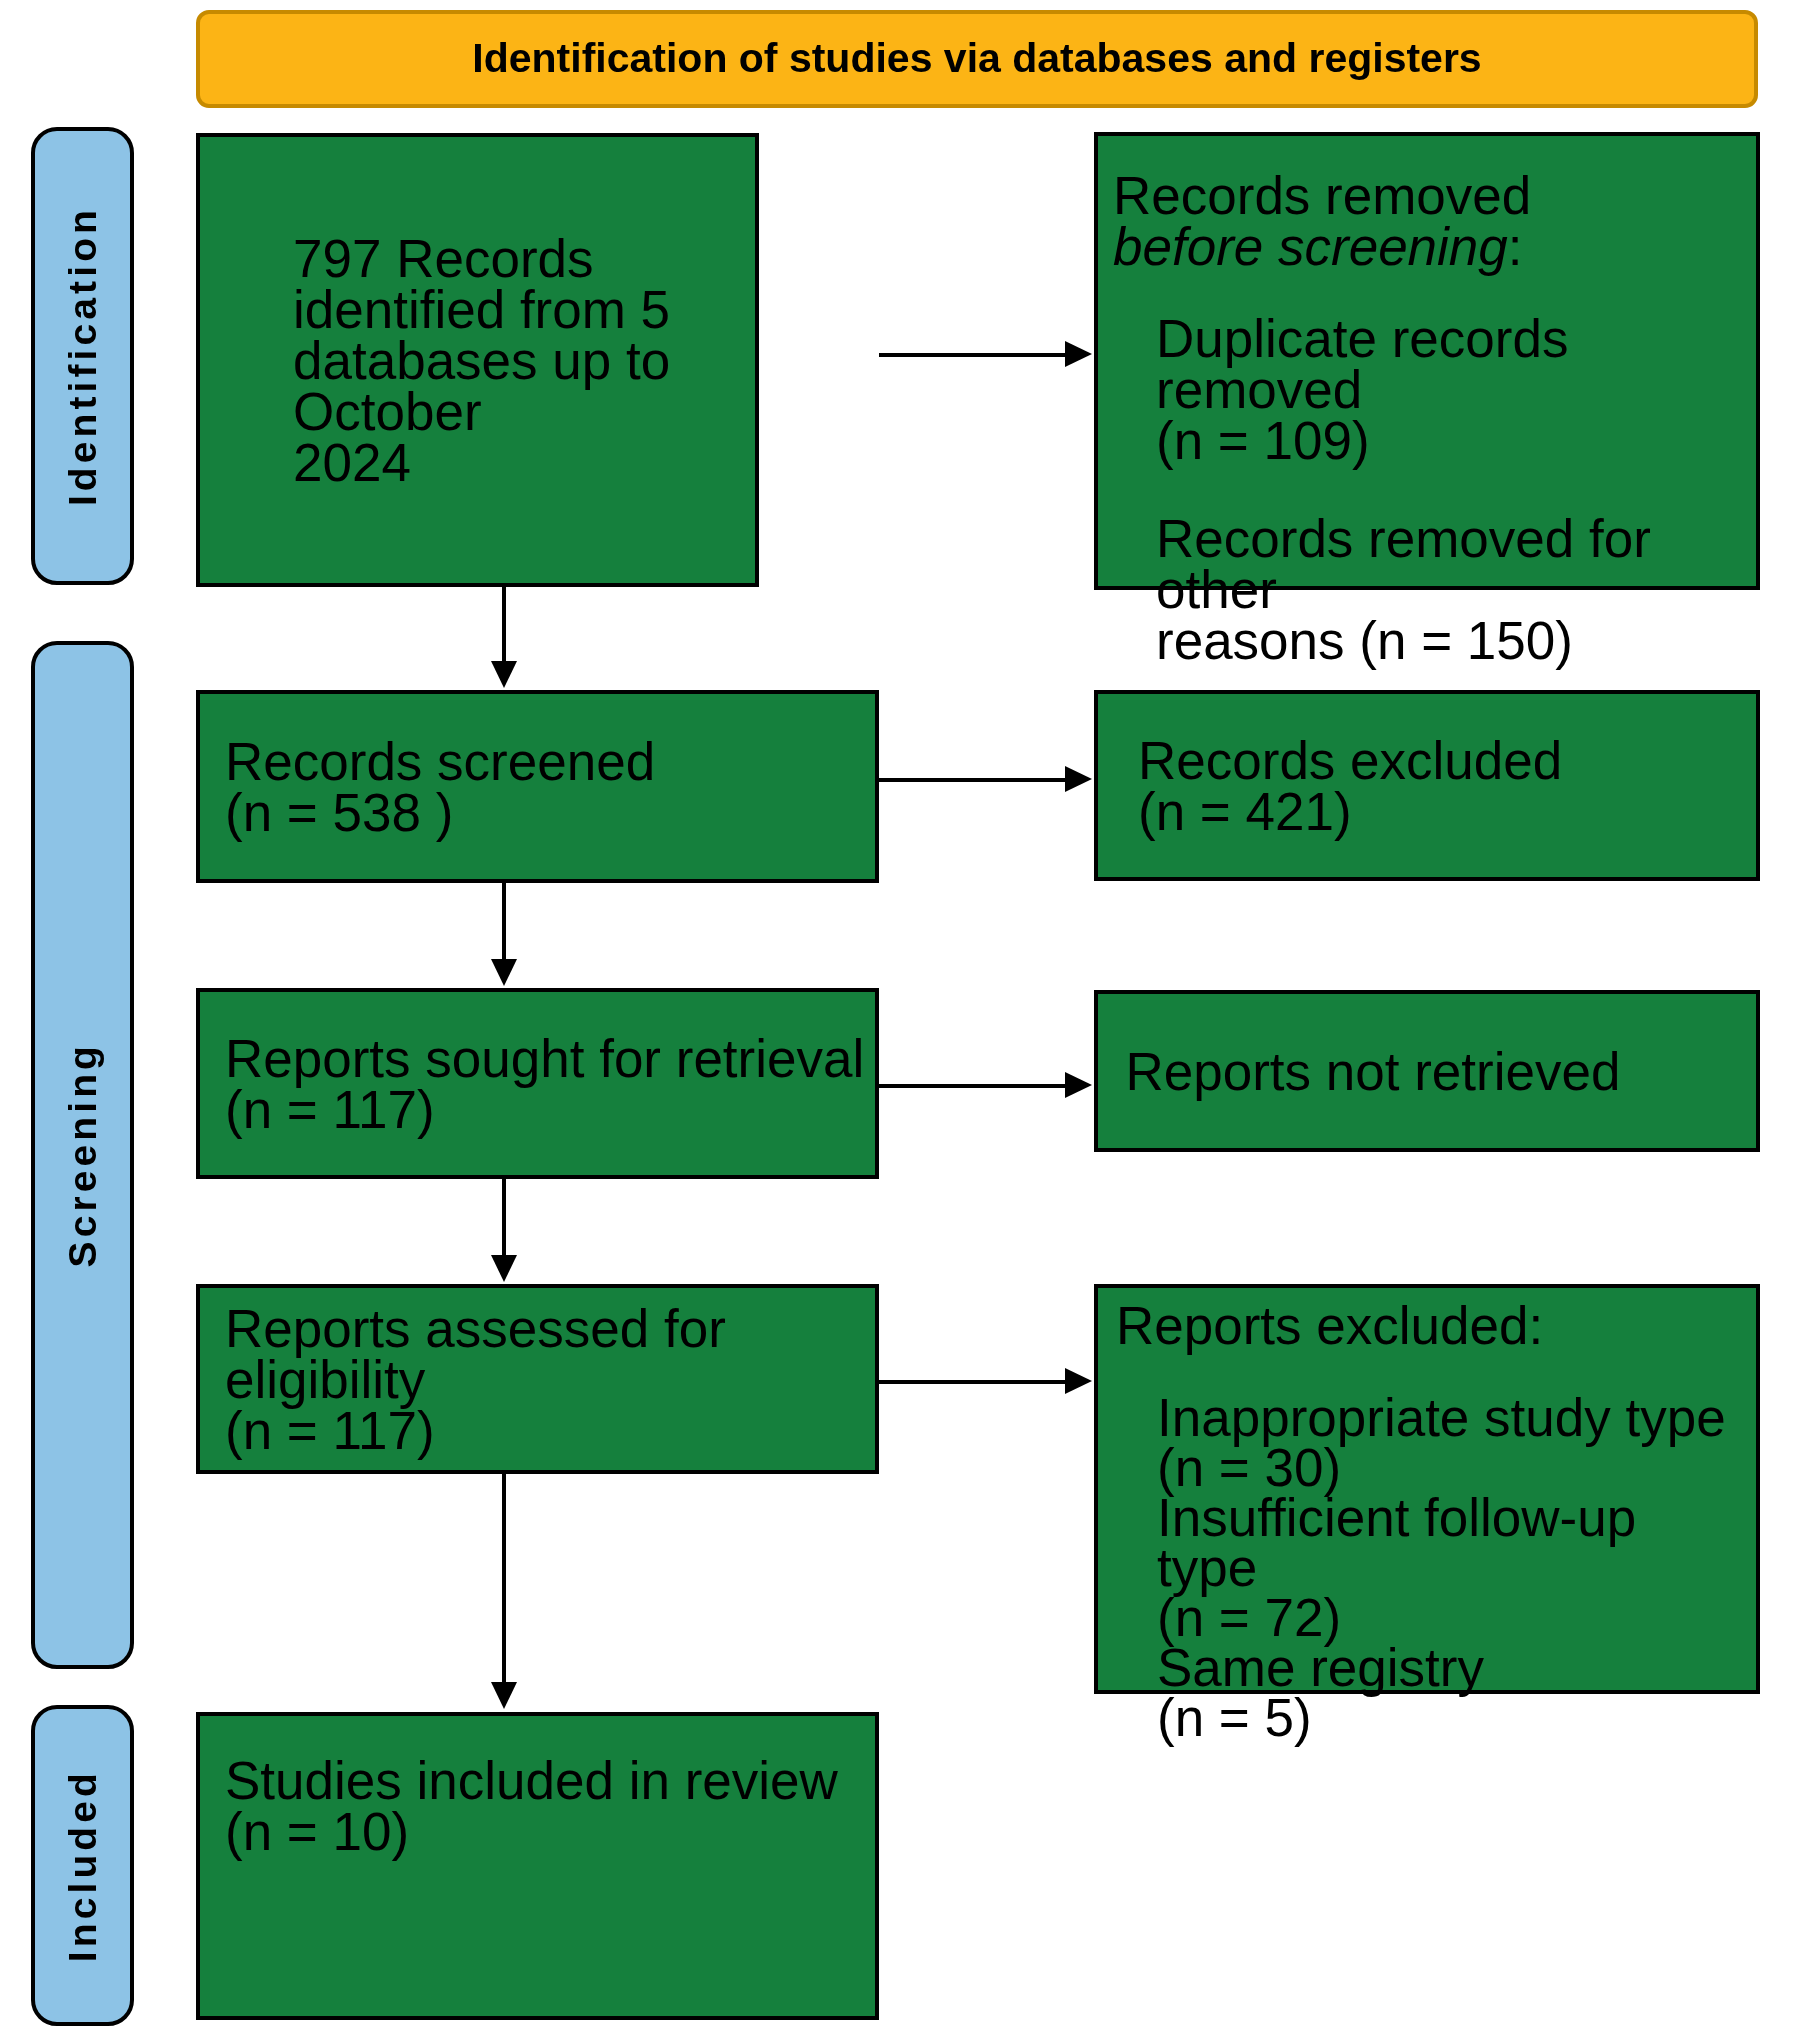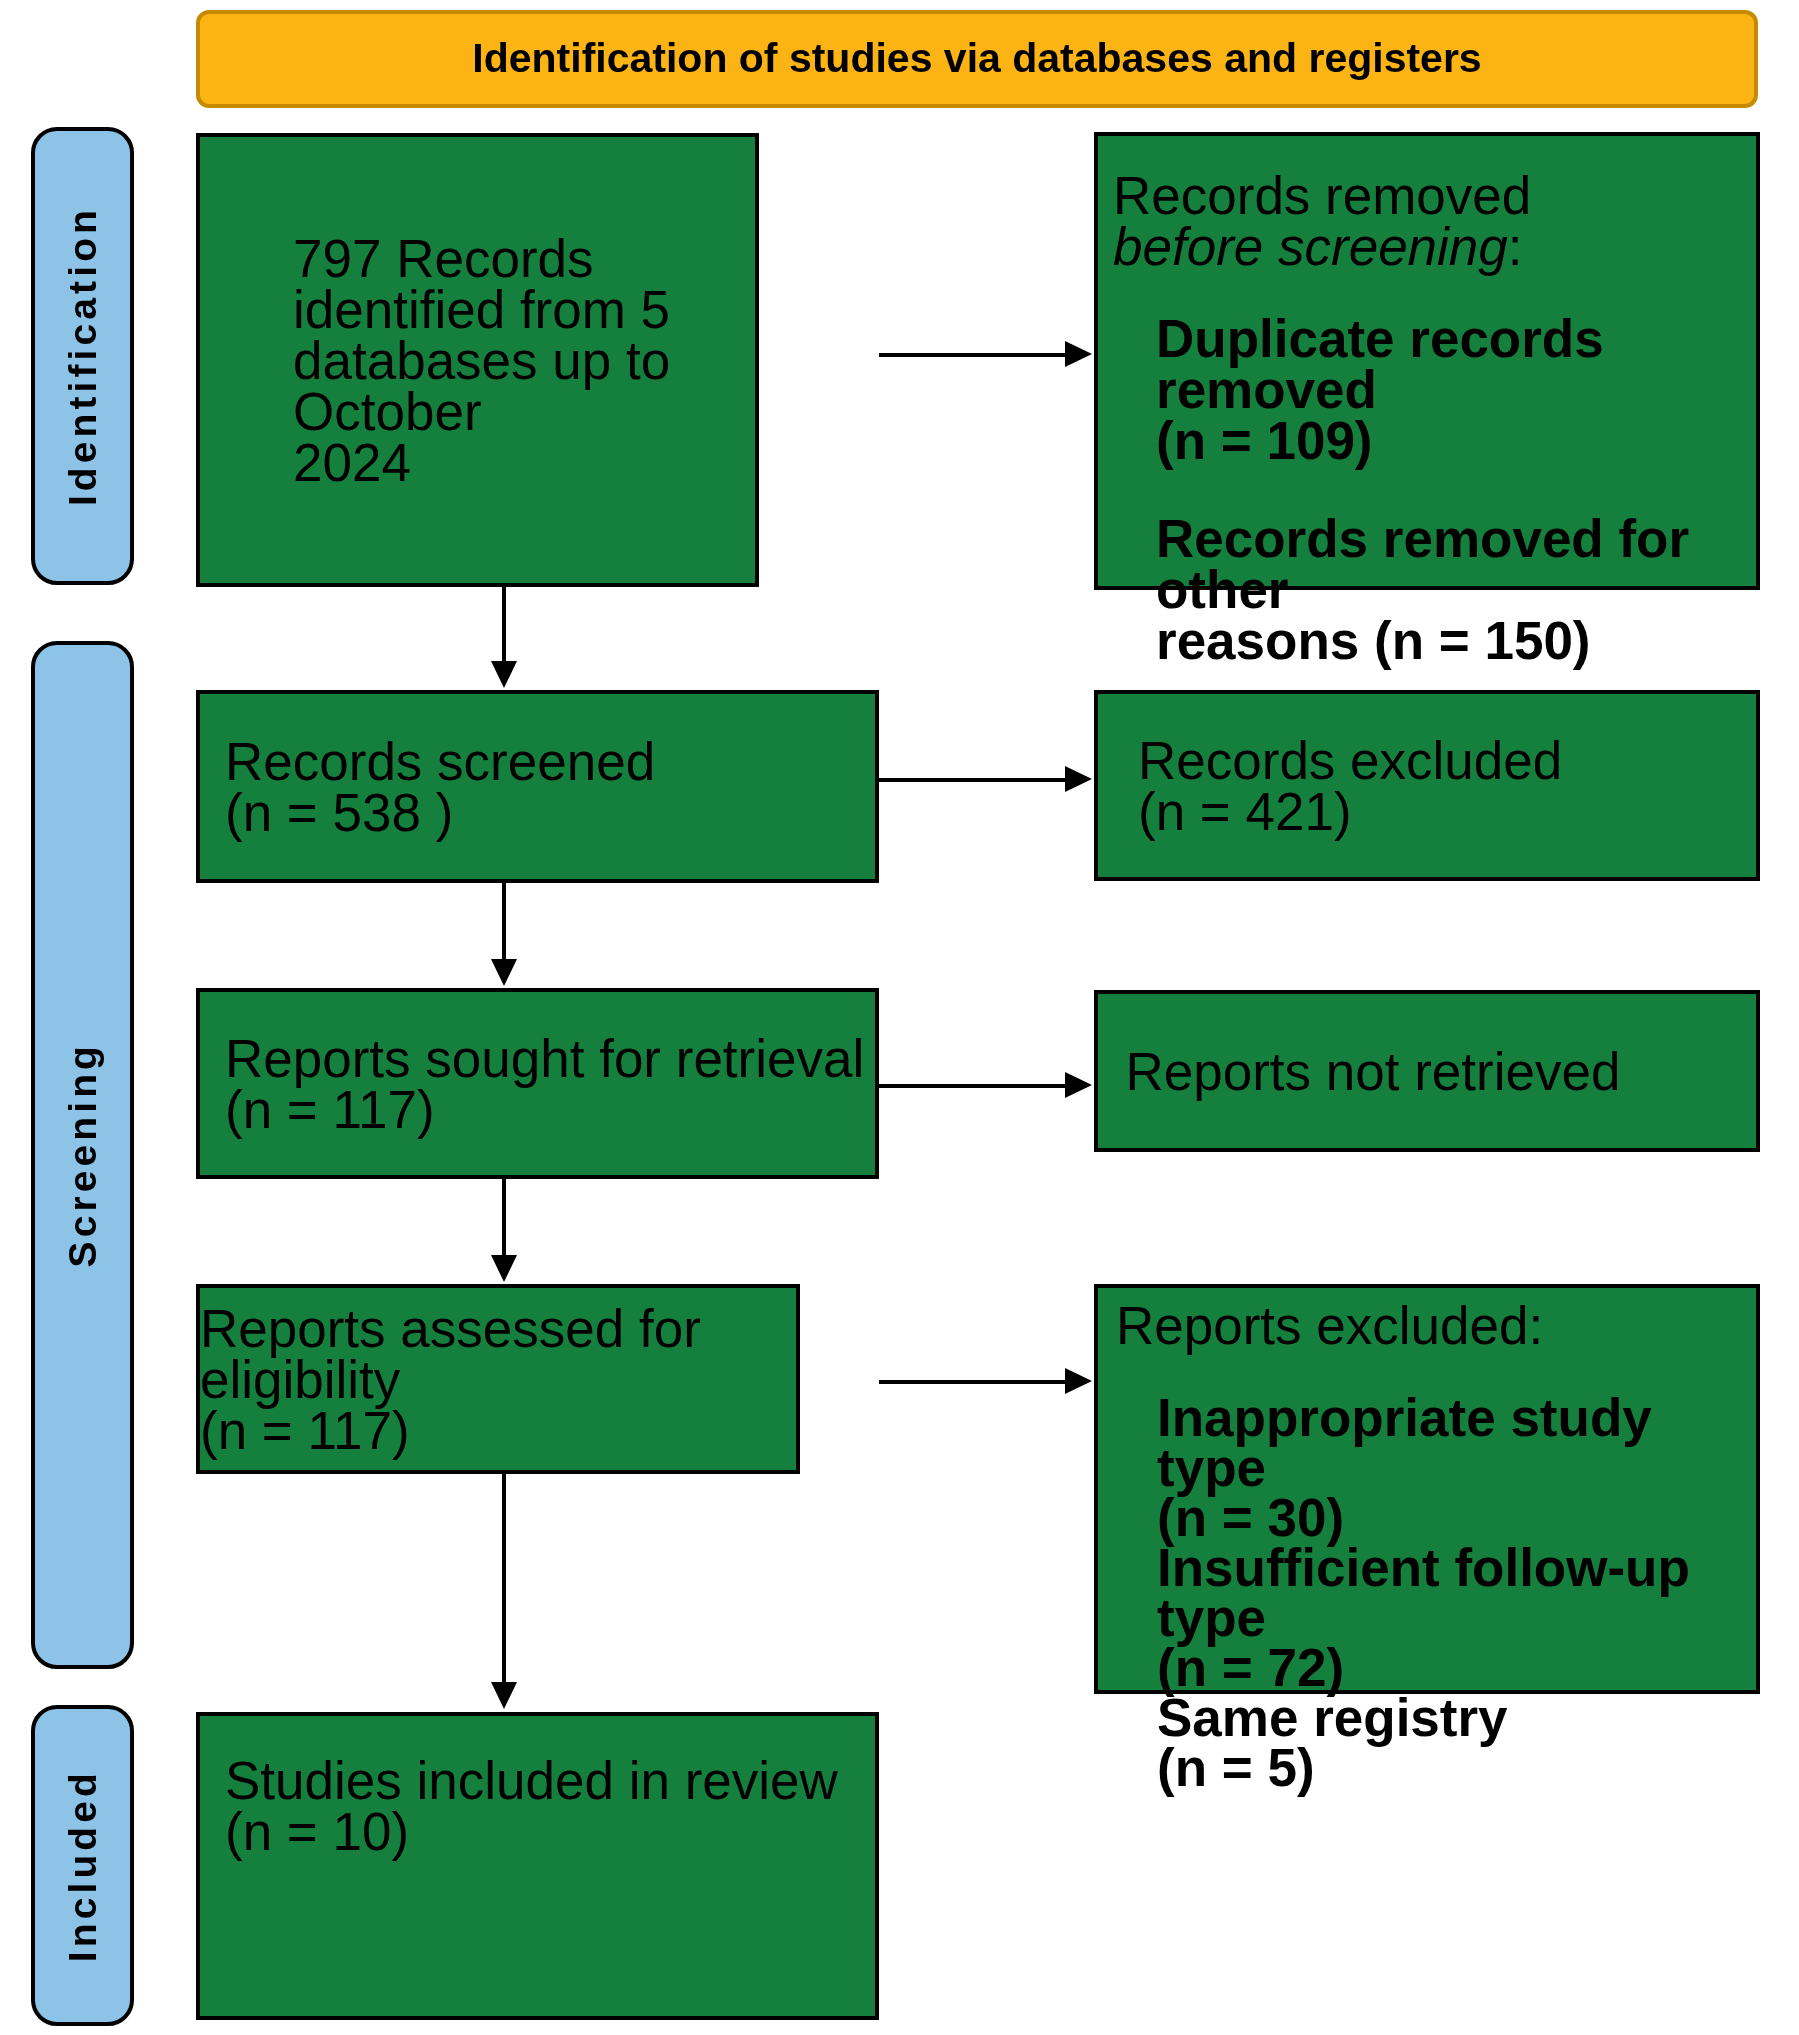--- a/index.html
+++ b/index.html
@@ -31,29 +31,29 @@
   .box{
     position:absolute;background:#15803d;border:4.8px solid #000;box-sizing:border-box;
     font-size:53px;line-height:51px;
   }
   .txt{white-space:pre-line;}
   .flexc{display:flex;align-items:center;}
   
   .box-l1{left:196px;top:133px;width:563px;height:454px;padding-left:93px;padding-right:13.8px;}
   .box-l2{left:196px;top:690px;width:683px;height:193px;padding-left:25px;}
   .box-l3{left:196px;top:988px;width:683px;height:191px;padding-left:25px;}
-  .box-l4{left:196px;top:1284px;width:604px;height:190px;}
+  .box-l4{left:196px;top:1284px;width:683px;height:190px;padding-left:25px;}
   .box-l5{left:196px;top:1712px;width:683px;height:308px;padding-left:25px;padding-top:39px;}
   
   .box-r1{left:1094px;top:132px;width:666px;height:458px;padding:34px 27.5px 0 15px;}
   .box-r2{left:1094px;top:690px;width:666px;height:191px;padding-left:40px;}
   .box-r3{left:1094px;top:990px;width:666px;height:162px;padding-left:27.5px;}
   .box-r4{left:1094px;top:1284px;width:666px;height:410px;padding:12.4px 20.6px 0 18px;}
   .rhead{max-width:482px;}
-  .ritems{margin-top:41px;padding-left:43px;font-weight:bold;}
+  .ritems{margin-top:41px;padding-left:43px;}
   .ritem{white-space:pre-line;}
   .ritem.gap{margin-top:47px;}
   .box-r4 .ritems{margin-top:42px;padding-left:41px;}
   .box-r4 .ritem{line-height:50px;}
   
   .hline,.vline{position:absolute;background:#000;}
   .hline{height:4.1px;}
   .vline{width:4.1px;}
   .head-right{position:absolute;width:0;height:0;border-left:27.5px solid #000;border-top:13.8px solid transparent;border-bottom:13.8px solid transparent;}
   .head-down{position:absolute;width:0;height:0;border-top:27.5px solid #000;border-left:13.8px solid transparent;border-right:13.8px solid transparent;}

